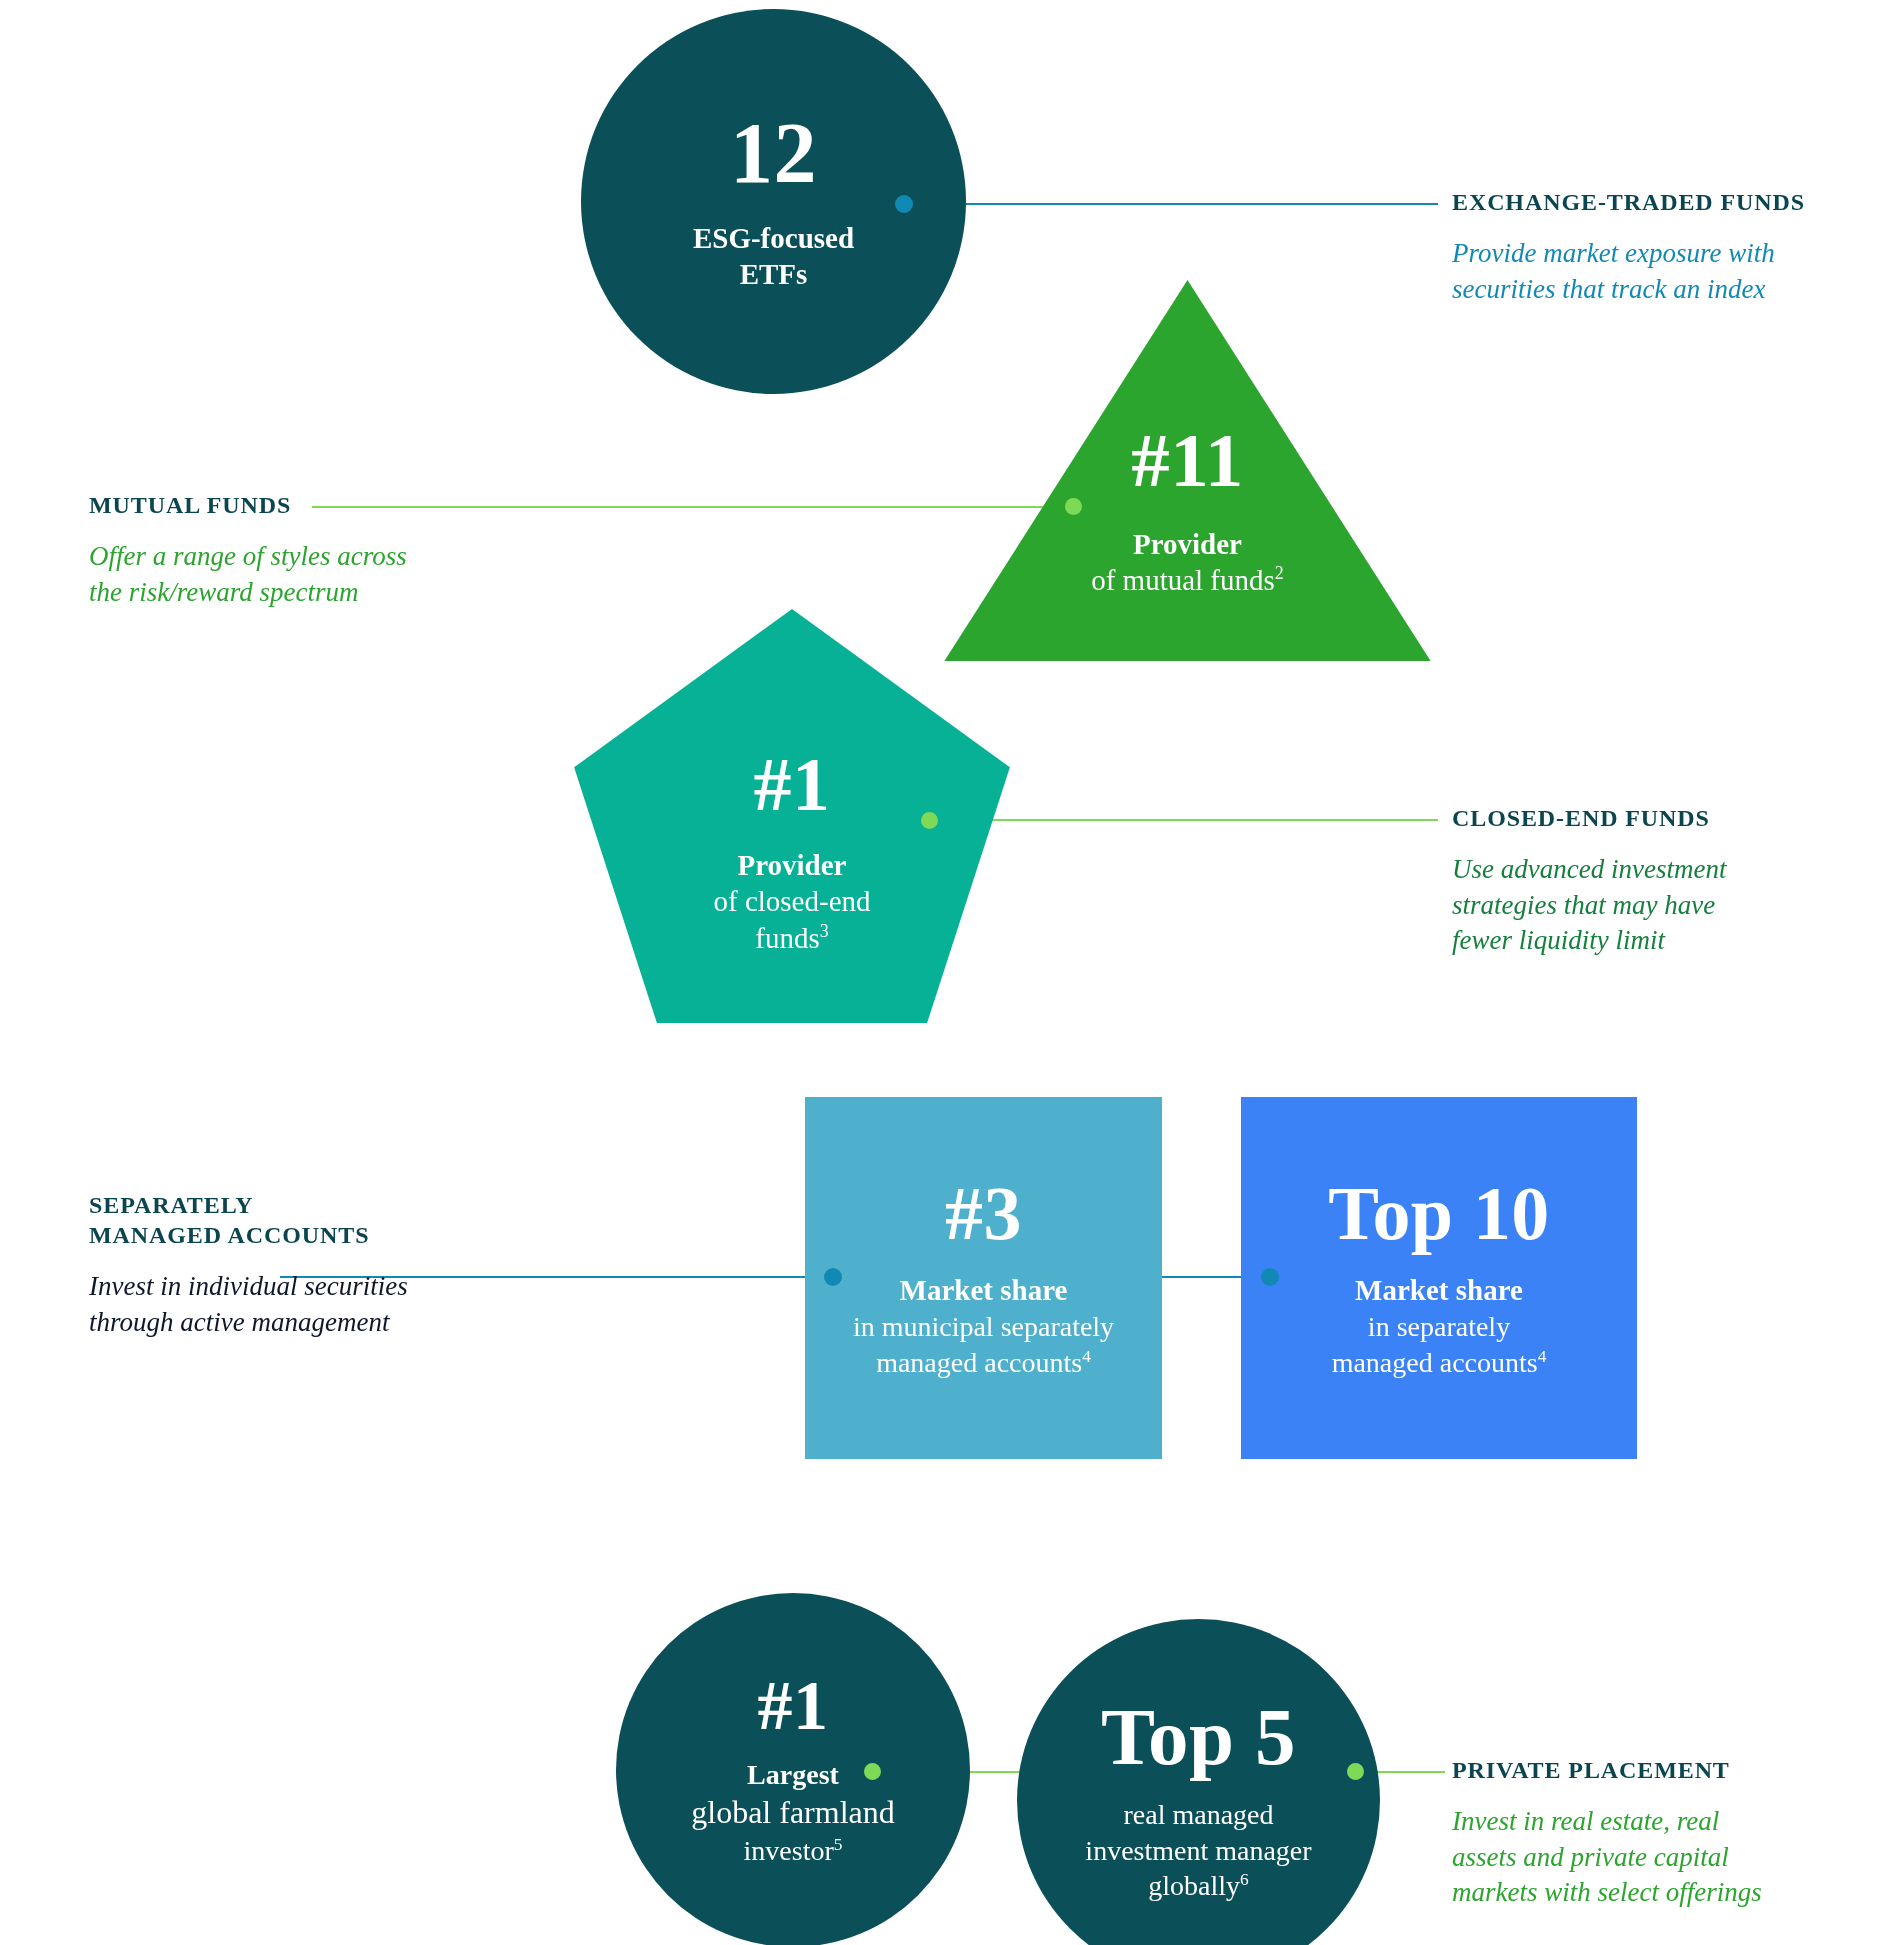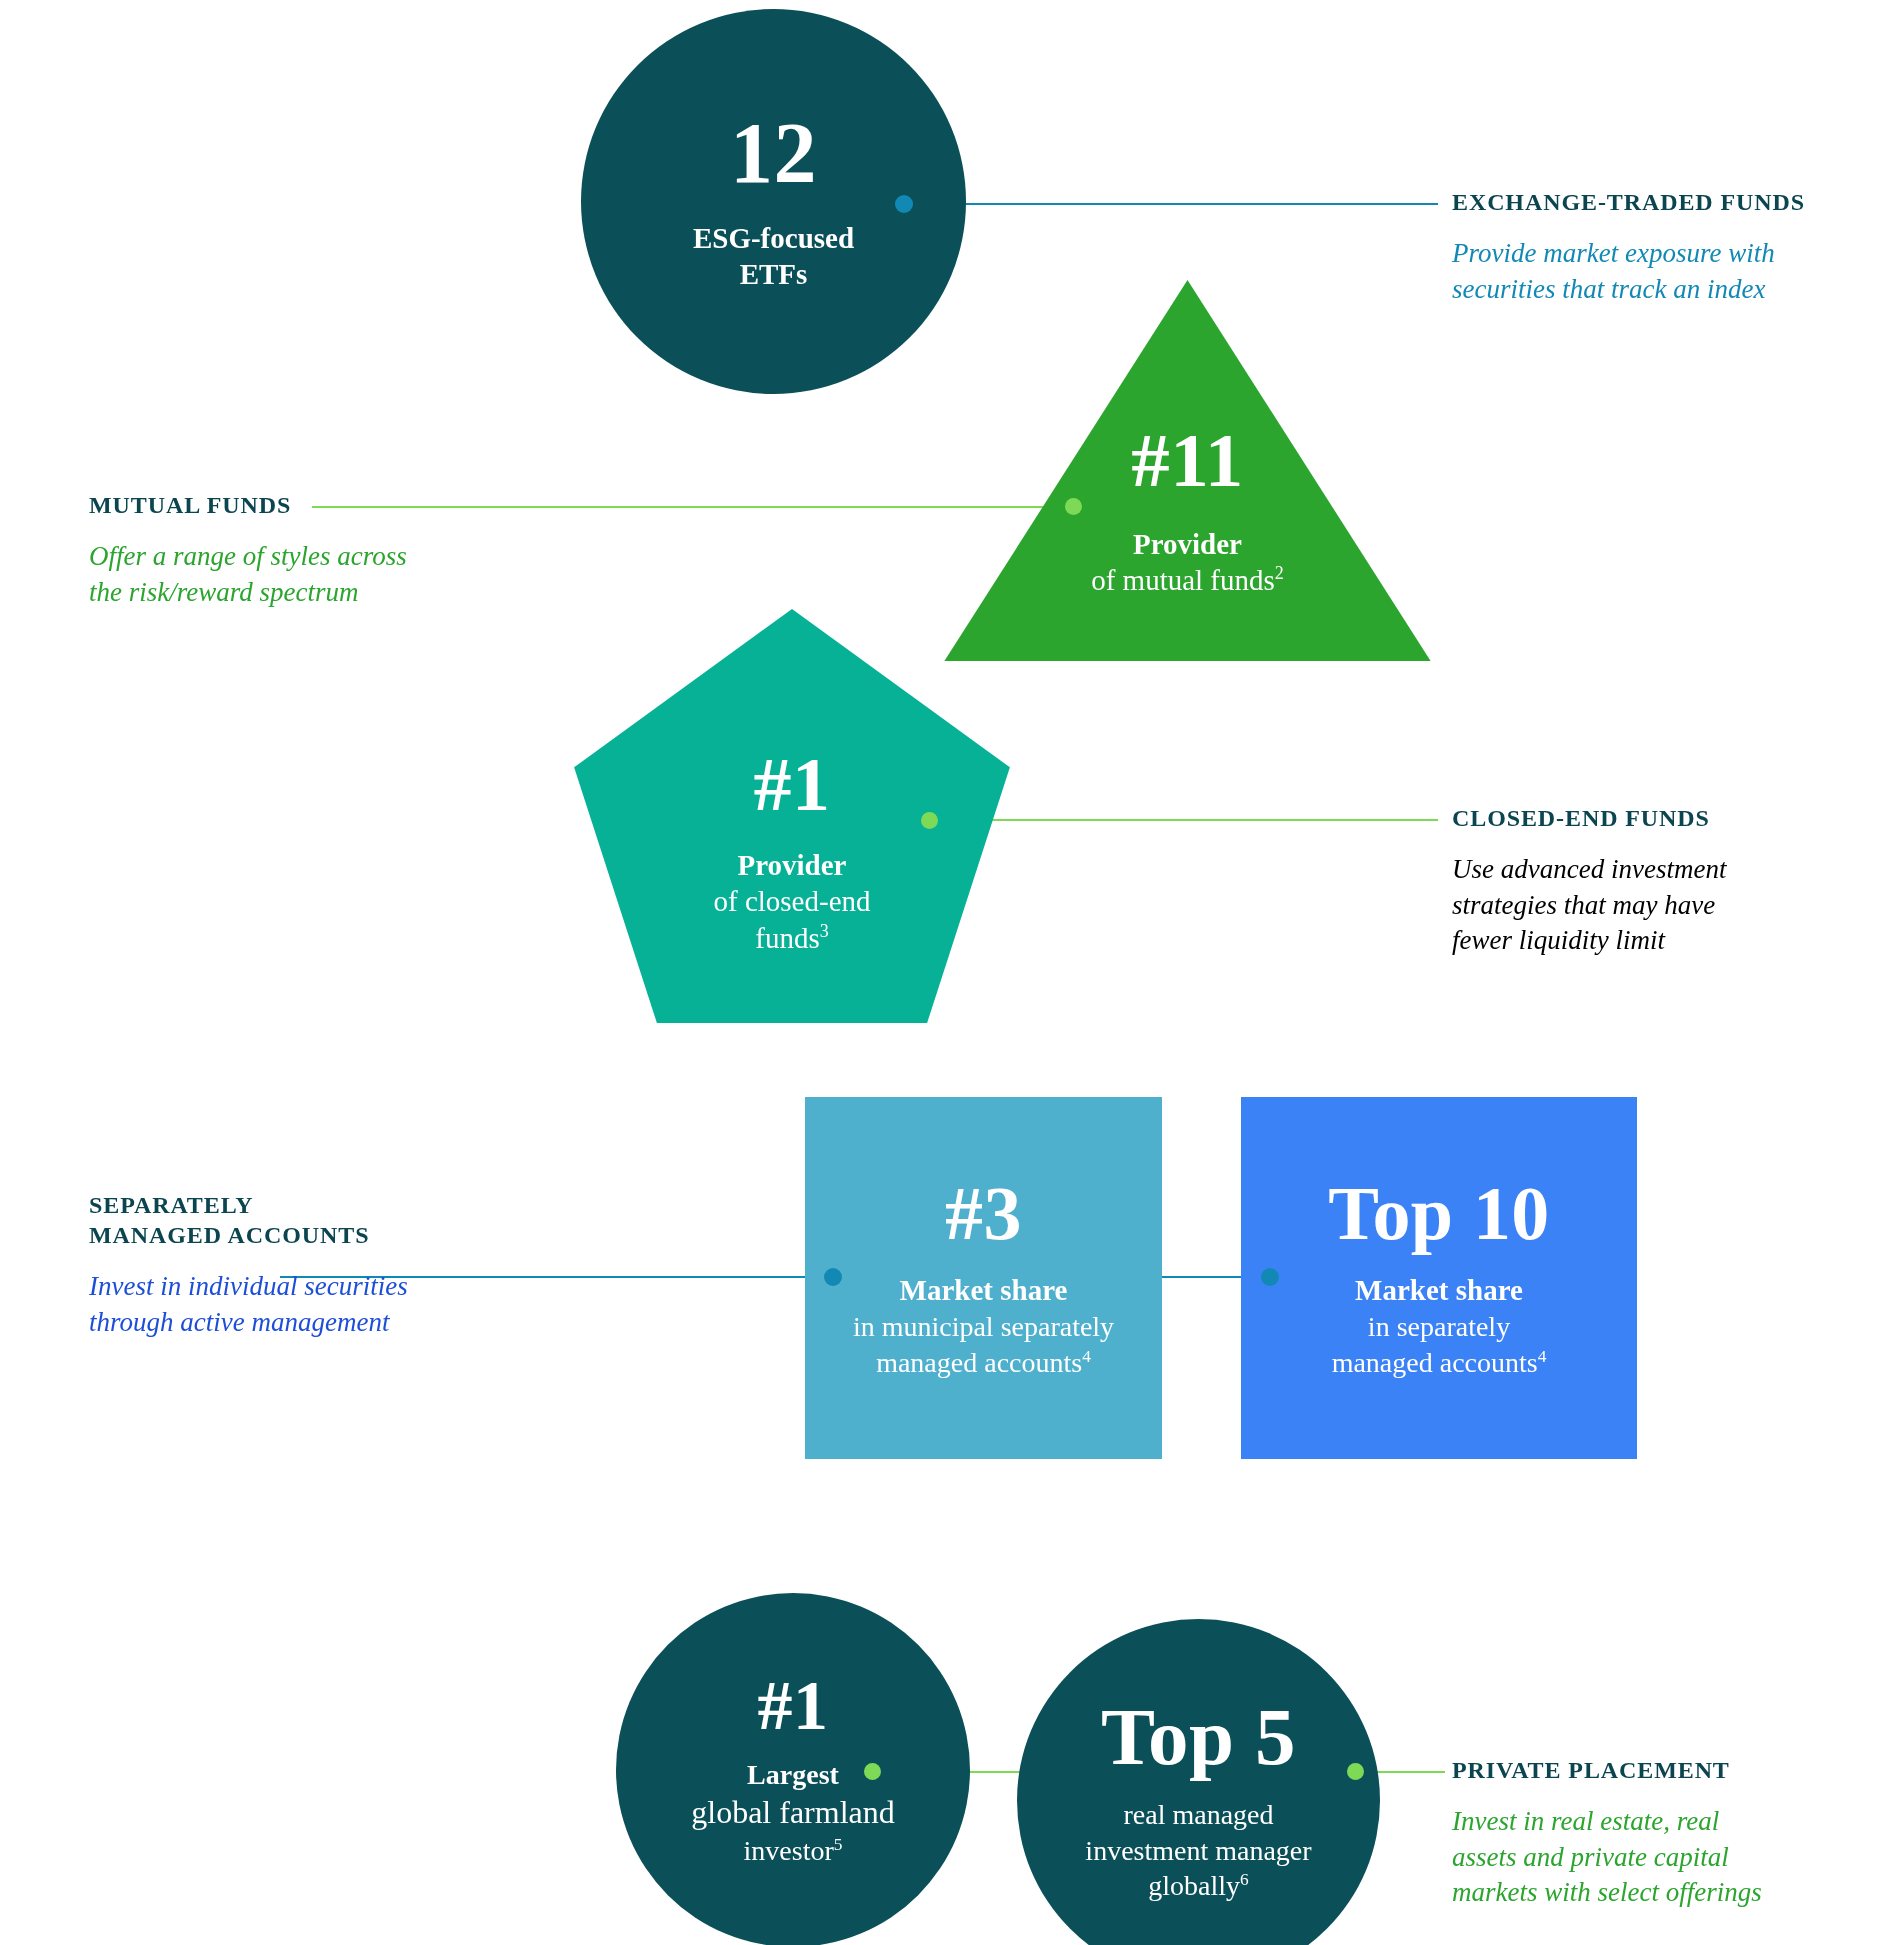--- a/index.html
+++ b/index.html
@@ -137,29 +137,29 @@
   </div>
 
   <div class="label" style="left:89px;top:490px;width:407px;">
     <div class="title">MUTUAL FUNDS</div>
     <div class="desc" style="color:#2ba52e;">Offer a range of styles across
 the risk/reward spectrum</div>
   </div>
 
   <div class="label" style="left:1452px;top:803px;width:407px;">
     <div class="title">CLOSED-END FUNDS</div>
-    <div class="desc" style="color:#000000;">Use advanced investment
+    <div class="desc" style="color:#15803d;">Use advanced investment
 strategies that may have
 fewer liquidity limit</div>
   </div>
 
   <div class="label" style="left:89px;top:1190px;width:436px;">
     <div class="title">SEPARATELY
 MANAGED ACCOUNTS</div>
-    <div class="desc" style="color:#1d4ed8;">Invest in individual securities
+    <div class="desc" style="color:#0f172a;">Invest in individual securities
 through active management</div>
   </div>
 
   <div class="label" style="left:1452px;top:1755px;width:421px;">
     <div class="title">PRIVATE PLACEMENT</div>
     <div class="desc" style="color:#2ba52e;">Invest in real estate, real
 assets and private capital
 markets with select offerings</div>
   </div>
 

